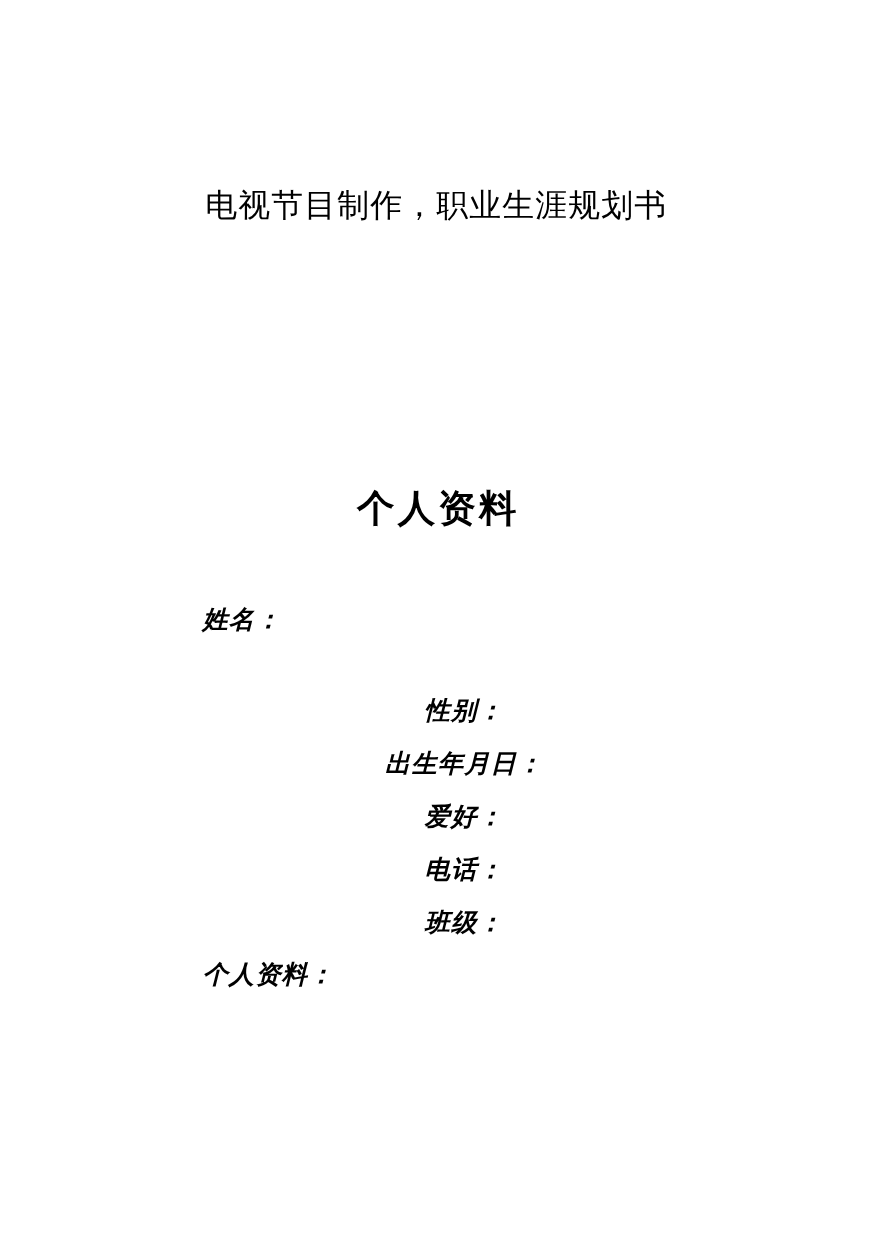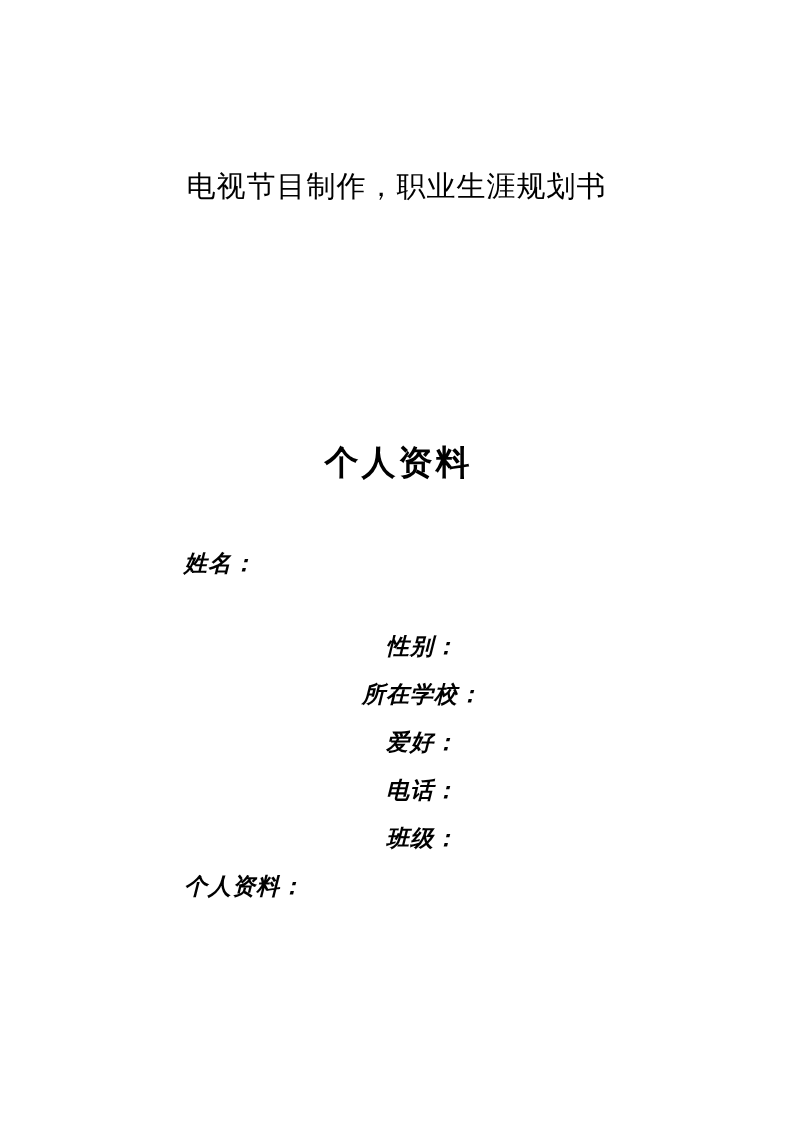--- a/index.html
+++ b/index.html
@@ -73,20 +73,20 @@
 
 <div class="page">
 
   <div class="doc-title">电视节目制作，职业生涯规划书</div>
 
   <div class="section-title">个人资料</div>
 
   <div class="info-block">
     <div class="info-line first">姓名：</div>
     <div class="info-line spaced">性别：</div>
-    <div class="info-line spaced">所在学校：</div>
+    <div class="info-line spaced">出生年月日：</div>
     <div class="info-line spaced">爱好：</div>
     <div class="info-line spaced">电话：</div>
     <div class="info-line spaced">班级：</div>
     <div class="info-line">个人资料：</div>
   </div>
 
 </div>
 
 </body></html>

